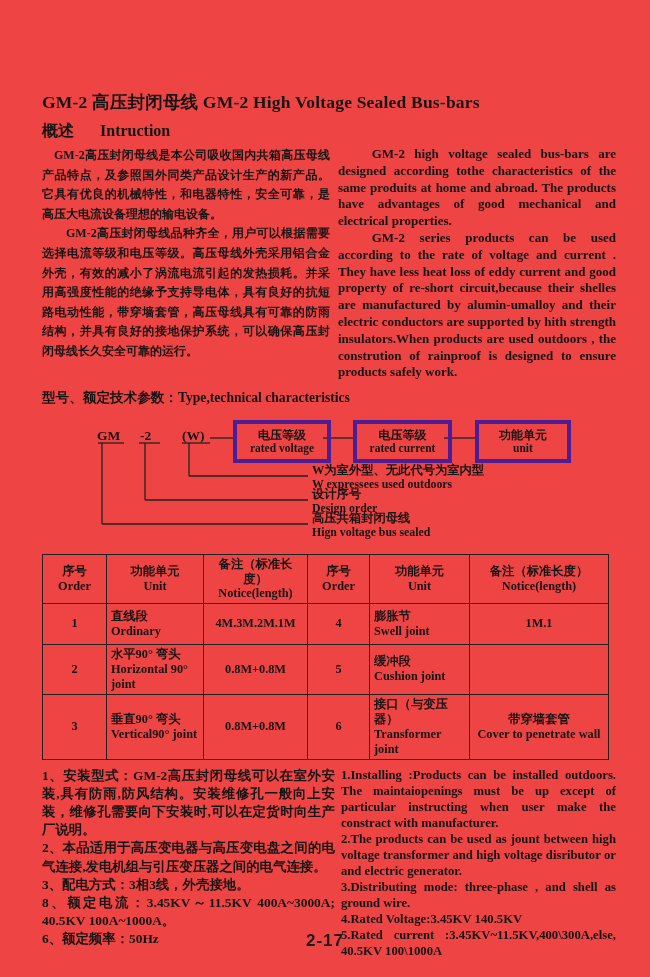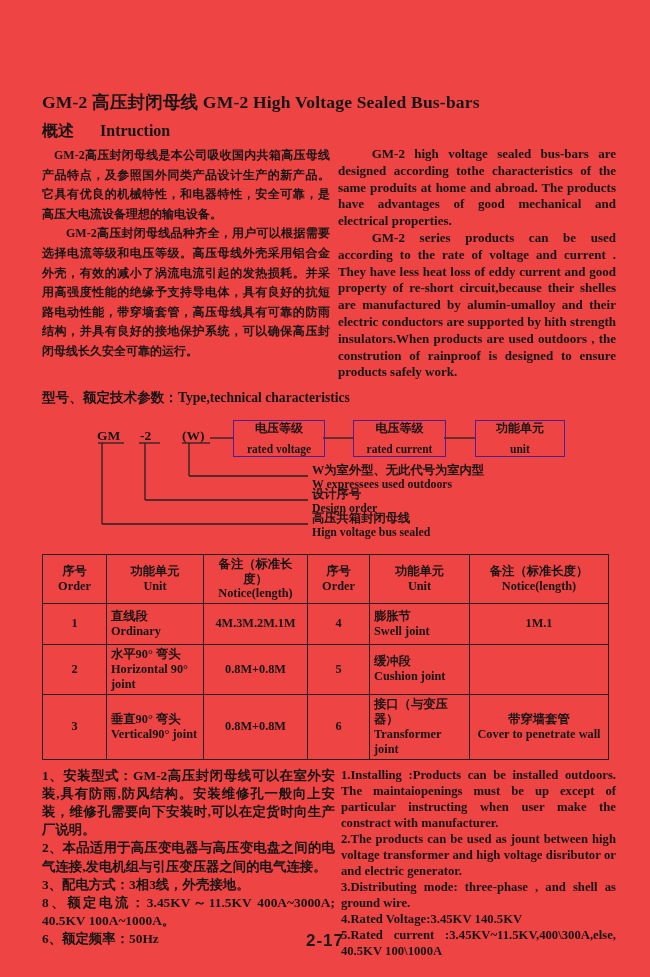--- a/index.html
+++ b/index.html
@@ -20,22 +20,22 @@
   .zh-par.p2{text-indent:2em;}
   .en-par{font-size:13px;line-height:16.8px;font-weight:bold;text-align:justify;margin:0;}
   .en-par.p1{text-indent:2.6em;}
   .en-par.p2{text-indent:2.6em;}
   .type-line{font-size:13.6px;font-weight:bold;margin-top:8px;}
   
   .diagram{position:relative;height:132px;margin-top:13px;}
   .diagram svg{position:absolute;left:0;top:0;}
   .code-part{position:absolute;top:8px;font-size:13.5px;font-weight:bold;}
   .dg-box{
-    position:absolute;top:0;height:35px;border:1px solid #4c1d95;
-    display:flex;flex-direction:column;align-items:center;justify-content:space-between;
+    position:absolute;top:0;height:35px;border:4px solid #4c1d95;
+    display:flex;flex-direction:column;align-items:center;justify-content:center;
   }
   .dg-box .zh{font-size:12px;font-weight:bold;line-height:14px;}
   .dg-box .en{font-size:11.5px;font-weight:bold;line-height:13px;}
   .callout{position:absolute;left:270px;width:300px;}
   .callout .zh{font-size:12.3px;font-weight:bold;line-height:13.5px;}
   .callout .en{font-size:11.8px;font-weight:bold;line-height:13px;}
   
   table.spec{border-collapse:collapse;margin-top:2px;width:566px;table-layout:fixed;}
   table.spec th,table.spec td{border:1.4px solid #222;padding:2px 4px;}
   table.spec th{font-size:12.3px;font-weight:bold;text-align:center;line-height:14.5px;height:40px;}

